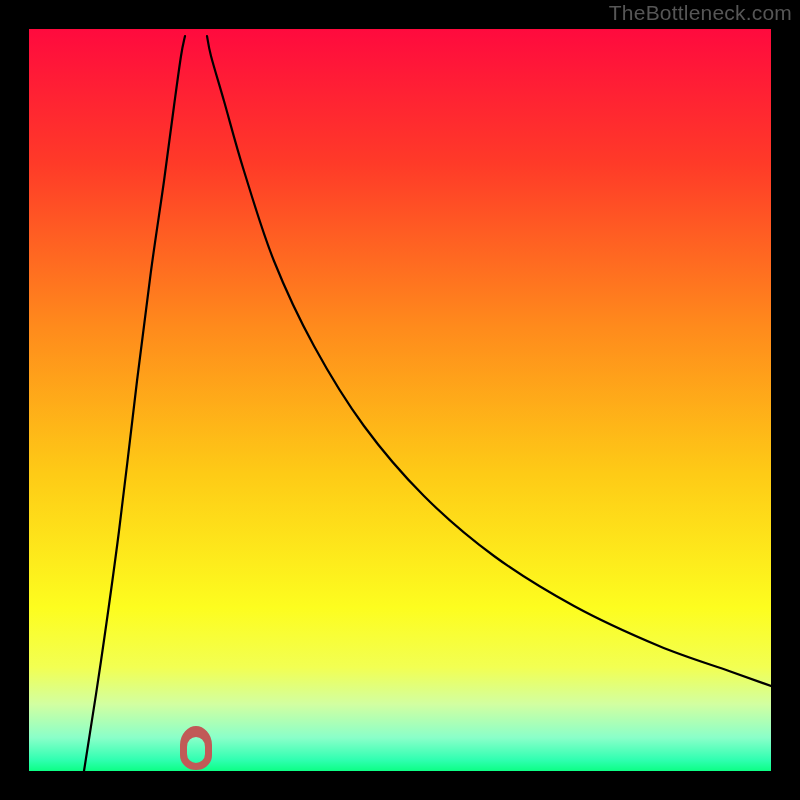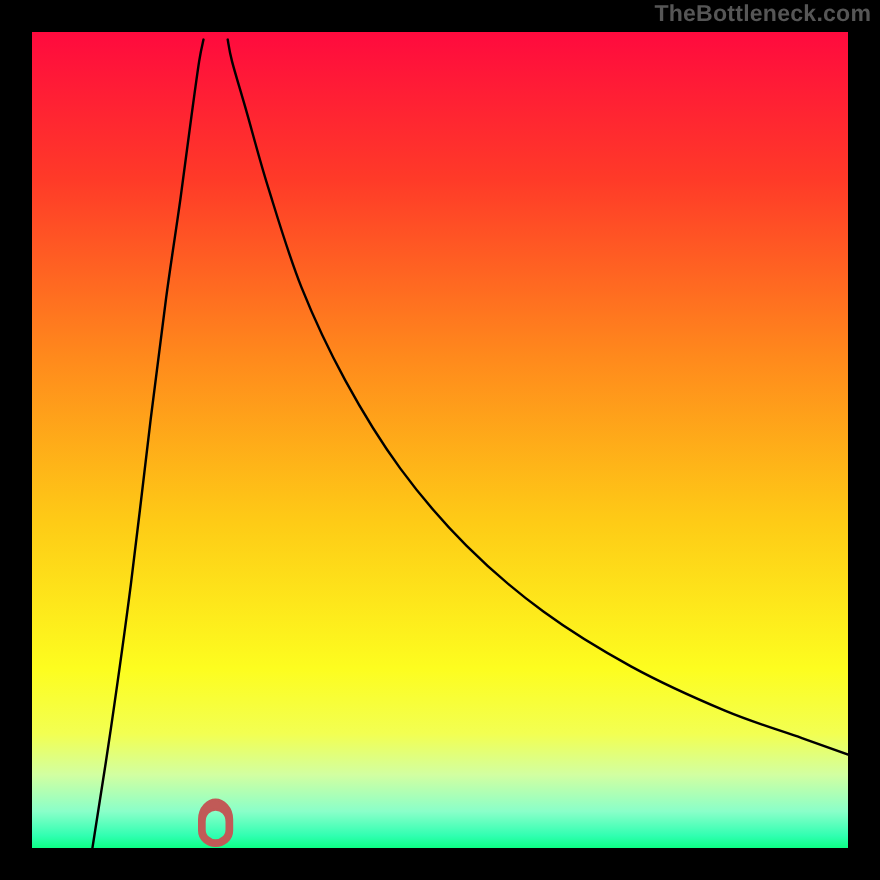--- a/index.html
+++ b/index.html
@@ -23,21 +23,21 @@
     top: 29px;
     width: 742px;
     height: 742px;
     overflow: hidden;
   }
   .watermark {
     position: absolute;
     top: 1px;
     right: 8px;
     font-size: 21px;
-    font-weight: 700;
+    font-weight: 400;
     color: #565656;
     letter-spacing: 0.2px;
     z-index: 10;
   }
   svg { display: block; }
 </style>
 </head>
 <body>
 
 <div class="outer">

